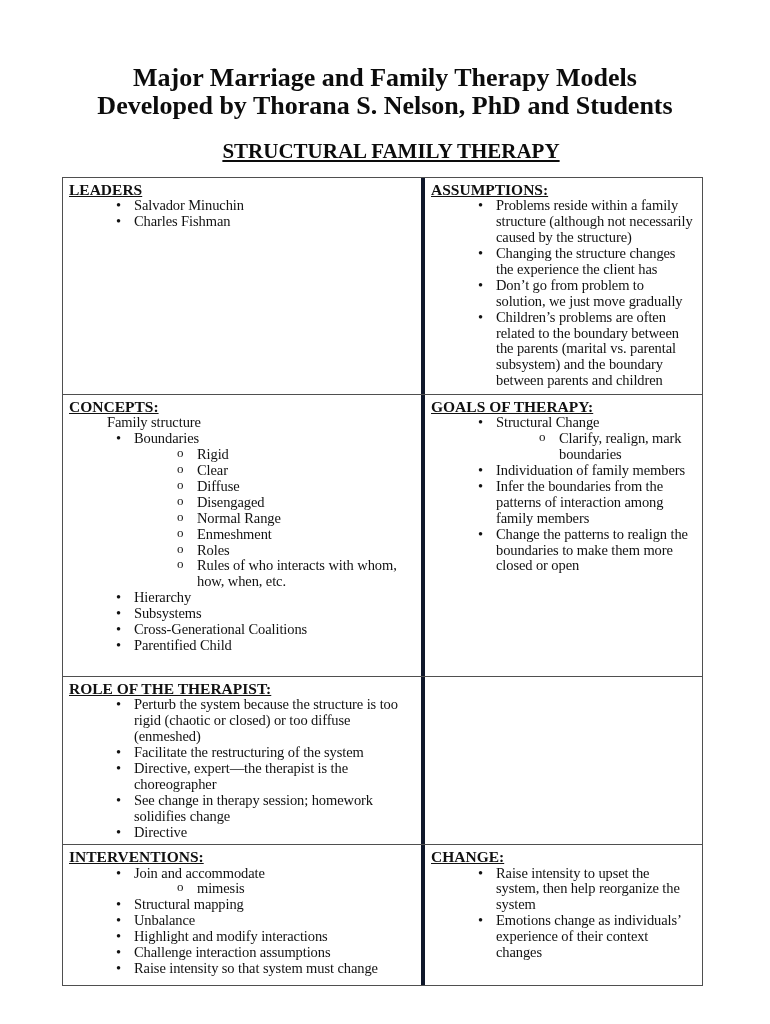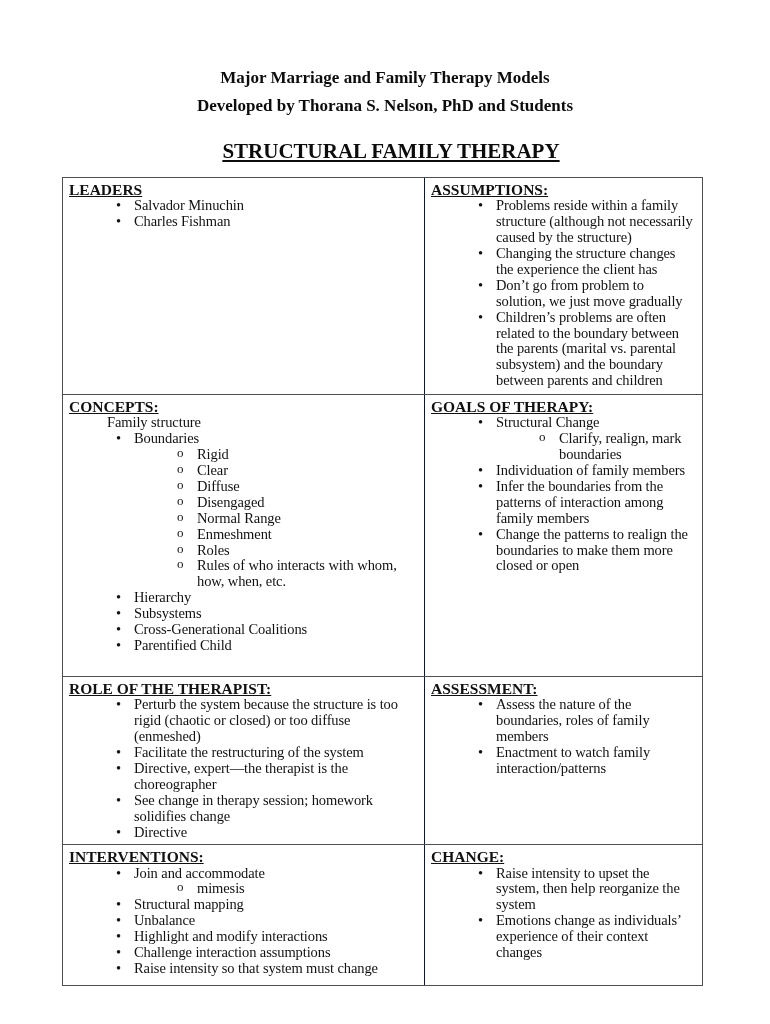--- a/index.html
+++ b/index.html
@@ -8,21 +8,21 @@
     background: #ffffff;
     font-family: "Liberation Serif", "DejaVu Serif", serif;
     color: #111111;
   }
   body { height: 1024px; overflow: hidden; }
 
   .doc-title {
     margin-top: 64px;
     text-align: center;
     font-weight: bold;
-    font-size: 17px;
+    font-size: 26px;
     line-height: 28px;
     color: #0c0c0c;
   }
   .doc-subtitle {
     margin-top: 19px;
     text-align: center;
     font-weight: bold;
     font-size: 21px;
     text-decoration: underline;
     color: #0c0c0c;
@@ -36,21 +36,21 @@
     border: 1px solid #4f4f4f;
   }
   .trow { display: flex; }
   .trow + .trow { border-top: 1px solid #4f4f4f; }
   .tcell {
     padding: 3px 6px 4px 6px;
     font-size: 14.5px;
     line-height: 1.1;
     letter-spacing: -0.1px;
   }
-  .tcell.left  { width: 362px; border-right: 1px solid #0f172a; }
+  .tcell.left  { width: 362px; border-right: 4px solid #0f172a; }
   .tcell.right { flex: 1; }
 
   .row-1 { min-height: 216px; }
   .row-2 { min-height: 282px; }
   .row-3 { min-height: 153px; }
   .row-4 { min-height: 141px; }
 
   .cell-header {
     font-weight: bold;
     font-size: 15.5px;
@@ -146,27 +146,20 @@
       <div class="tcell left">
         <div class="cell-header">ROLE OF THE THERAPIST:</div>
         <ul class="cell-list">
             <li class="disc">Perturb the system because the structure is too rigid (chaotic or closed) or too diffuse (enmeshed)</li>
             <li class="disc">Facilitate the restructuring of the system</li>
             <li class="disc">Directive, expert—the therapist is the choreographer</li>
             <li class="disc">See change in therapy session; homework solidifies change</li>
             <li class="disc">Directive</li>
           </ul>
       </div>
-      <div class="tcell right">
-        <div class="cell-header">ASSESSMENT:</div>
-        <ul class="cell-list">
-            <li class="disc">Assess the nature of the boundaries, roles of family members</li>
-            <li class="disc">Enactment to watch family interaction/patterns</li>
-          </ul>
-      </div>
     </div>
 
     <div class="trow row-4">
       <div class="tcell left">
         <div class="cell-header">INTERVENTIONS:</div>
         <ul class="cell-list">
             <li class="disc">Join and accommodate</li>
             <li class="circle">mimesis</li>
             <li class="disc">Structural mapping</li>
             <li class="disc">Unbalance</li>

